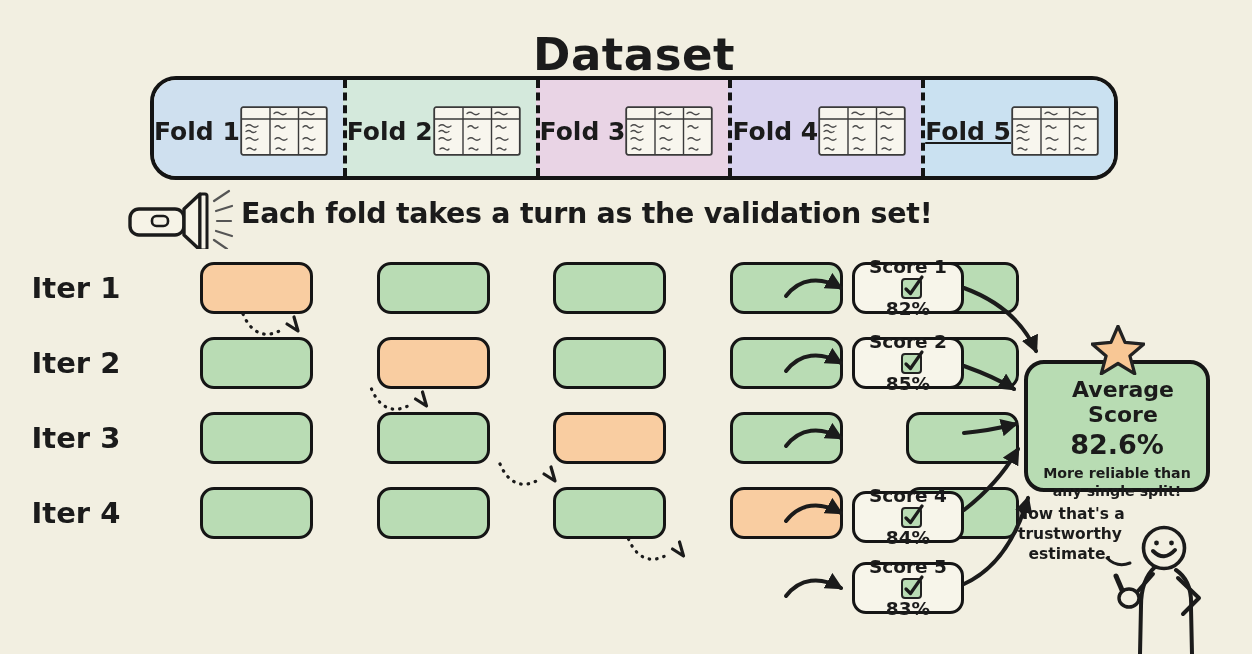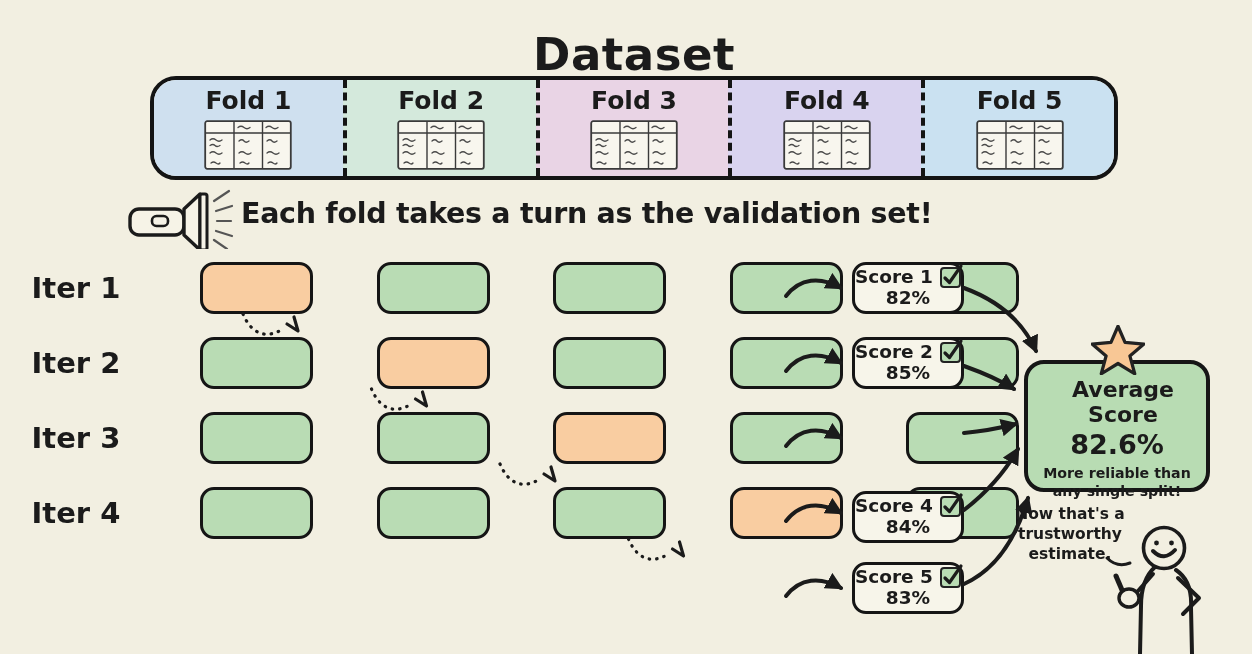--- a/index.html
+++ b/index.html
@@ -7,38 +7,38 @@
     position:relative;width:1252px;height:654px;overflow:hidden;
     background:var(--background,#f2efe1);
     font-family:"DejaVu Sans","Liberation Sans",sans-serif;
     font-weight:bold;color:var(--ink,#1b1b1b);
   }
   
   .page-title{position:absolute;left:150px;top:28px;width:968px;text-align:center;
     font-size:45px;letter-spacing:.5px;}
   .fold-band{position:absolute;left:150px;top:76px;width:968px;height:104px;
     border:4px solid #141414;border-radius:26px;overflow:hidden;display:flex;box-sizing:border-box;}
-  .fold-seg{flex:1;position:relative;display:flex;flex-direction:column;align-items:center;}
+  .fold-seg{flex:1;position:relative;display:flex;flex-direction:row;align-items:center;}
   .fold-seg + .fold-seg{border-left:4px dashed #141414;}
   .fold-label{margin-top:6px;font-size:25px;}
   .tbl{width:88px;height:50px;margin-top:5px;}
   
   .caption{position:absolute;left:241px;top:197px;font-size:28.5px;white-space:nowrap;letter-spacing:-.3px;}
   .flashlight{position:absolute;left:124px;top:189px;}
   
   .iter-row{position:absolute;left:0;height:52px;display:flex;align-items:center;gap:48px;}
   .iter-label{width:152px;text-align:center;font-size:29px;}
   .cell{width:113px;height:52px;border:3.5px solid #151515;border-radius:14px;
     box-sizing:border-box;margin-right:15.5px;background:var(--train-green,#b9dcb4);}
   .cell.val{background:var(--validation-orange,#f9cda1);}
   
   .score-box{position:absolute;left:852px;width:112px;height:52px;box-sizing:border-box;
     border:3.5px solid #151515;border-radius:14px;background:var(--score-fill,#f7f5ea);
     display:flex;flex-direction:column;align-items:center;justify-content:center;line-height:1.12;}
-  .score-line1{font-size:18.5px;display:flex;align-items:center;}
+  .score-line1{font-size:18.5px;display:flex;align-items:center;flex-direction:column;}
   .checkbox{position:relative;width:17px;height:17px;margin-left:7px;border:2.4px solid #222;
     border-radius:4px;background:var(--train-green,#b9dcb4);}
   .checkbox svg{position:absolute;left:0;top:0;overflow:visible;}
   .score-line2{font-size:18.5px;}
   
   .avg-box{position:absolute;left:1024px;top:360px;width:186px;height:132px;box-sizing:border-box;
     border:4px solid #161616;border-radius:20px;background:var(--average-green,#b8dcb3);
     text-align:center;z-index:3;}
   .avg-title{font-size:22px;margin-top:13px;padding-left:12px;}
   .avg-value{font-size:27px;margin-top:2px;}
@@ -112,21 +112,21 @@
       <svg class="tbl" viewBox="0 0 88 50">
           <use href="#tbl-sym"></use>
         </svg>
     </div>
     <div class="fold-seg" style="background-color: rgb(217, 211, 239);">
       <div class="fold-label">Fold 4</div>
       <svg class="tbl" viewBox="0 0 88 50">
           <use href="#tbl-sym"></use>
         </svg>
     </div>
-    <div class="fold-seg" style="background-color: rgb(202, 225, 241);">
+    <div class="fold-seg" style="background-color: rgb(202, 225, 241); text-decoration: underline;">
       <div class="fold-label">Fold 5</div>
       <svg class="tbl" viewBox="0 0 88 50">
           <use href="#tbl-sym"></use>
         </svg>
     </div>
   </div>
 
   <svg class="flashlight" width="110" height="60" viewBox="0 0 110 60">
     <g fill="#f6f3e7" stroke="#1b1b1b" stroke-width="3.4" stroke-linejoin="round">
       <rect x="6" y="20" width="54" height="26" rx="9"></rect>

